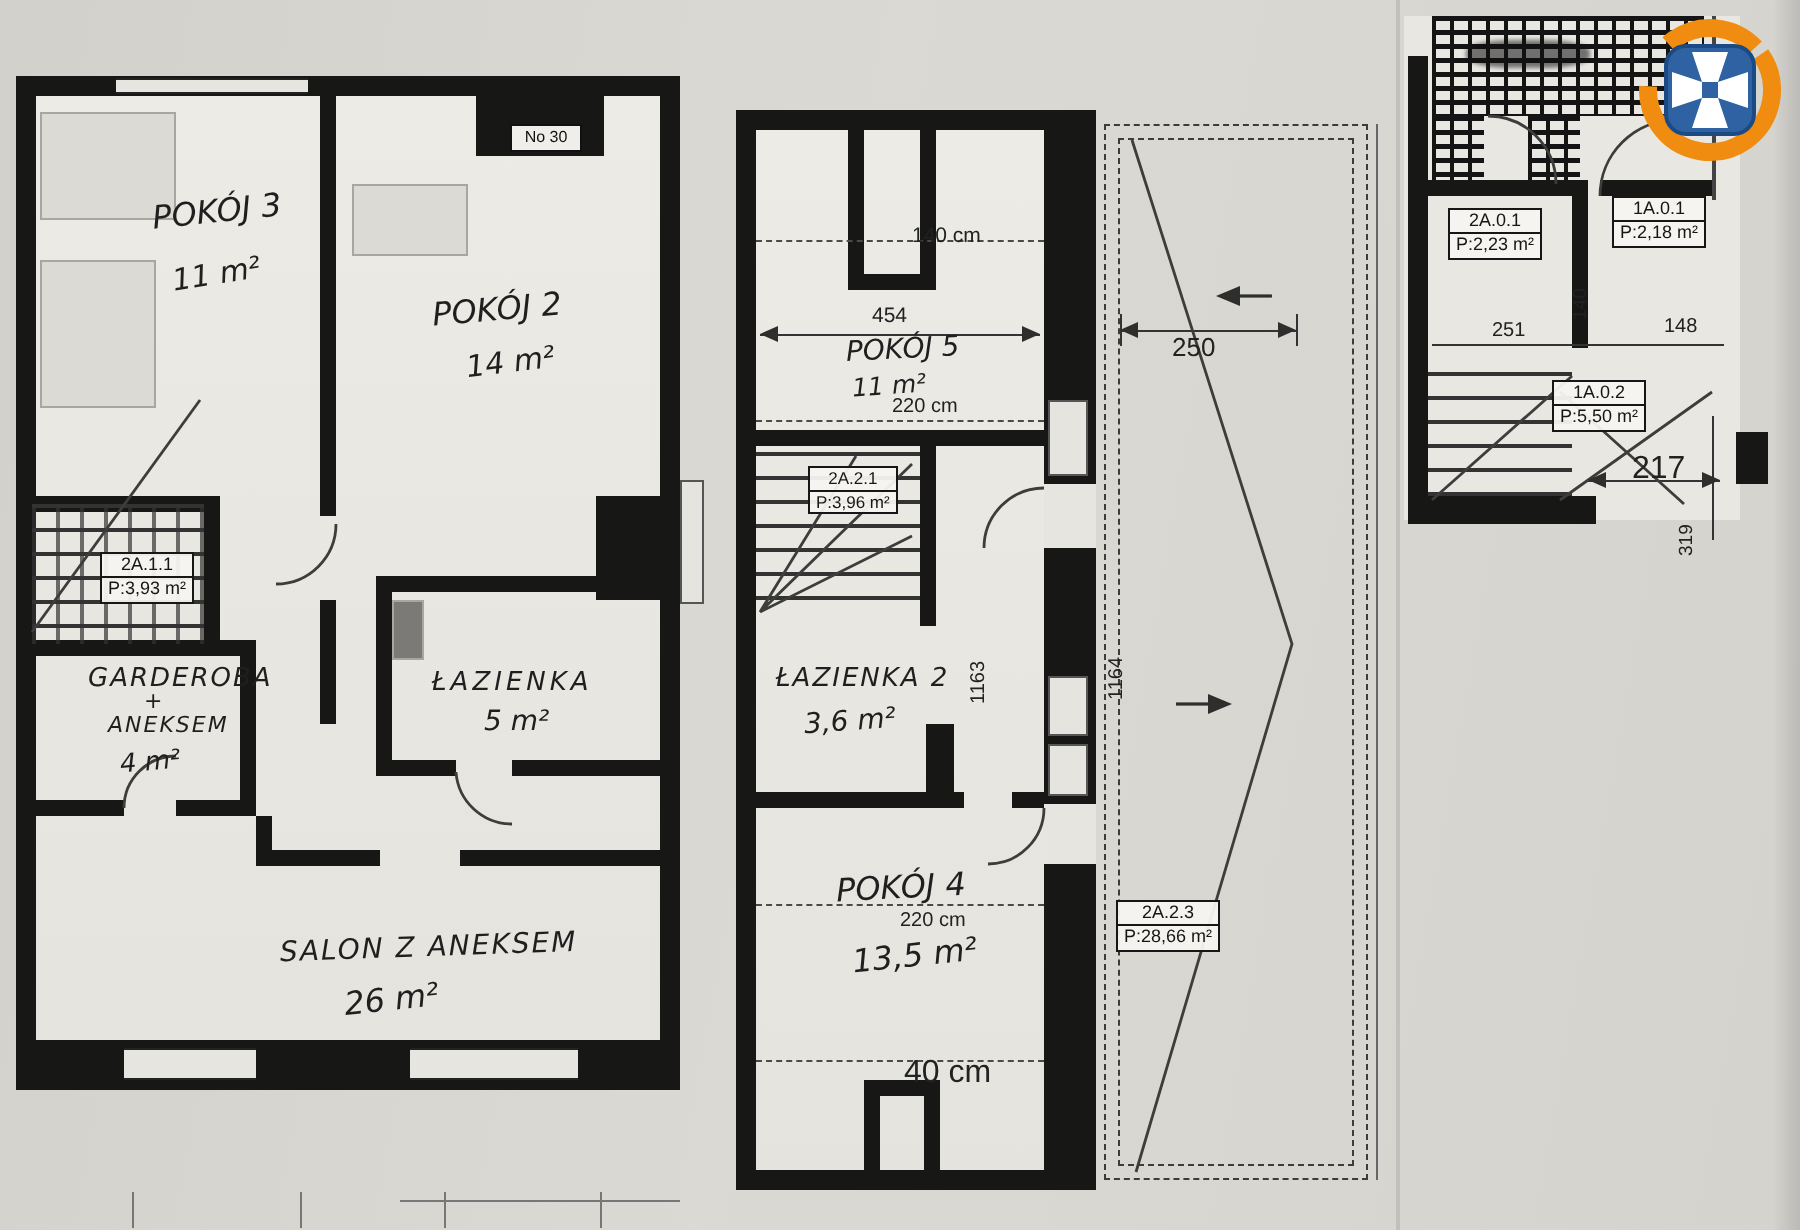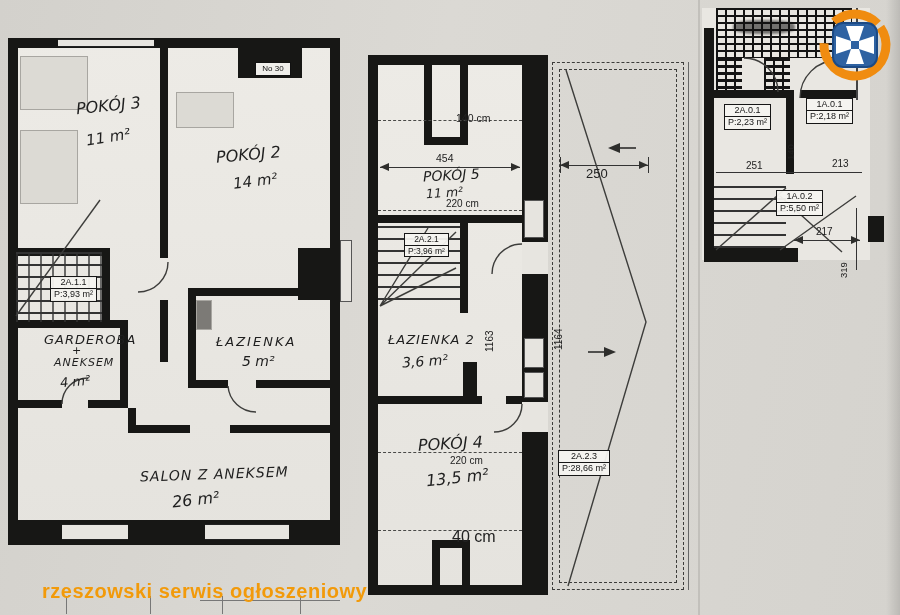--- a/index.html
+++ b/index.html
@@ -193,26 +193,26 @@
   <div class="bx" style="left:724px;top:104px;font-size:9px">
     <span>2A.0.1</span>
     <span>P:2,23 m²</span>
   </div>
   <div class="bx" style="left:806px;top:98px;font-size:9px">
     <span>1A.0.1</span>
     <span>P:2,18 m²</span>
   </div>
   <div class="print z3" style="left:746px;top:160px;font-size:10px">251</div>
   <div class="print vt z3" style="left:785px;top:124px;height:36px;font-size:9.5px">140</div>
-  <div class="print z3" style="left:832px;top:158px;font-size:10px">213</div>
+  <div class="print z3" style="left:832px;top:158px;font-size:10px">148</div>
   <div class="bx" style="left:776px;top:190px;font-size:9px">
     <span>1A.0.2</span>
     <span>P:5,50 m²</span>
   </div>
-  <div class="print z3" style="left:816px;top:226px;font-size:10px">217</div>
+  <div class="print z3" style="left:816px;top:226px;font-size:16px">217</div>
   <div class="print vt z3" style="left:838px;top:236px;height:42px;font-size:9.5px">319</div>
 
   <svg class="ov" width="900" height="615" viewBox="0 0 900 615">
     <g stroke="#3d3d3b" stroke-width="1.4" fill="none">
 
       <path d="M16,316 L100,200"></path>
       <path d="M62,404 A26 26 0 0 1 88,378"></path>
       <path d="M228,386 A28 28 0 0 0 256,412"></path>
       <path d="M168,262 A30 30 0 0 1 138,292"></path>
 
@@ -253,15 +253,14 @@
       <rect x="17" y="17" width="44" height="44" rx="10" fill="#2e62a2" stroke="#1c4a85" stroke-width="2"></rect>
       <g fill="#ffffff">
         <polygon points="35,35 43,35 48,20 30,20"></polygon>
         <polygon points="35,43 43,43 48,58 30,58"></polygon>
         <polygon points="35,35 35,43 20,48 20,30"></polygon>
         <polygon points="43,35 43,43 58,48 58,30"></polygon>
       </g>
     </svg>
   </div>
 
-  <div class="wm-tag">rzeszowski serwis ogłoszeniowy</div>
 
 </div>
 
 </body></html>

